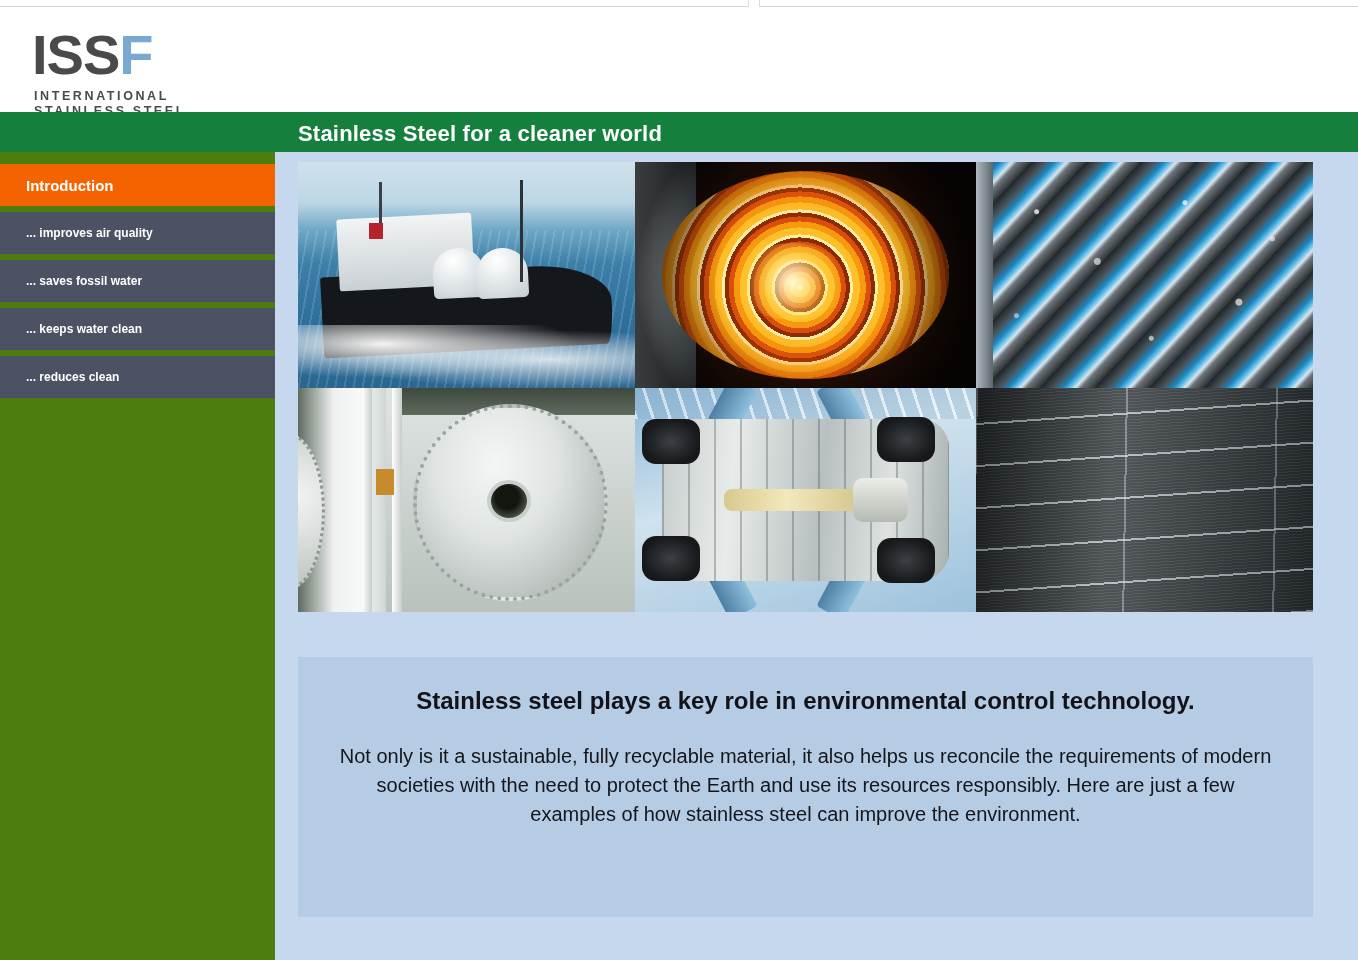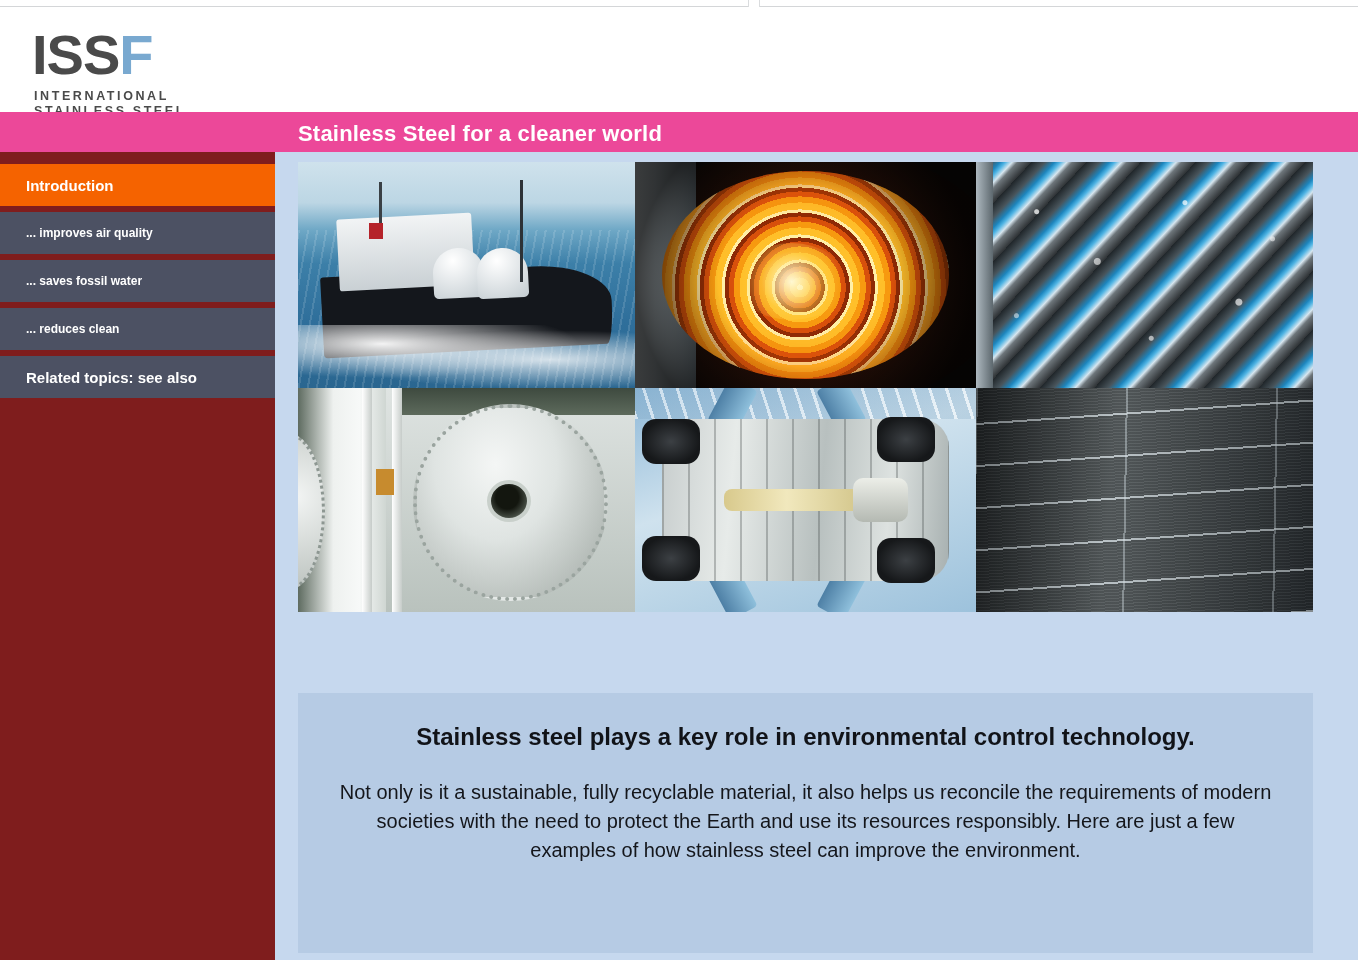--- a/index.html
+++ b/index.html
@@ -82,37 +82,37 @@
     left: 128px; top: 0px;
     width: 142px; height: 108px;
   }
   .emblem svg { display: block; }
 
   
   .title-bar {
     position: absolute;
     left: 0; top: 112px;
     width: 1358px; height: 40px;
-    background: #ec4899;
+    background: #15803d;
   }
   .title-bar .title-text {
     position: absolute;
     left: 298px; top: 9px;
     font-size: 22px;
     font-weight: bold;
     color: #ffffff;
     letter-spacing: 0.2px;
   }
 
   
   .sidebar {
     position: absolute;
     left: 0; top: 152px;
     width: 275px; height: 808px;
-    background: #7f1d1d;
+    background: #4d7c0f;
     padding-top: 12px;
   }
   .nav-item {
     position: relative;
     width: 275px;
     color: #ffffff;
     background: #4c5163;
     display: flex;
     align-items: center;
     padding-left: 26px;
@@ -401,21 +401,20 @@
   }
 
   
   .text-panel {
     position: absolute;
     left: 23px; top: 505px;
     width: 1015px; height: 260px;
     background: #b6cbe4;
     padding: 28px 34px 0 34px;
     text-align: center;
-    margin-top: 36px;
   }
   .panel-heading {
     font-size: 24px;
     font-weight: bold;
     color: #111318;
     line-height: 1.3;
     margin-bottom: 26px;
   }
   .panel-body {
     font-size: 20px;
@@ -455,24 +454,24 @@
     <div class="nav-item active lvl-top">
       <span>Introduction</span>
     </div>
     <div class="nav-item lvl-sub">
       <span>... improves air quality</span>
     </div>
     <div class="nav-item lvl-sub">
       <span>... saves fossil water</span>
     </div>
     <div class="nav-item lvl-sub">
+      <span>... keeps water clean</span>
+    </div>
+    <div class="nav-item lvl-sub">
       <span>... reduces clean</span>
-    </div>
-    <div class="nav-item lvl-rel">
-      <span>Related topics: see also</span>
     </div>
   </div>
 
   <div class="content">
 
     <div class="mosaic">
 
       <div class="tile tile-ship">
         <div class="ship-sea-texture"></div>
         <div class="ship-hull"></div>

